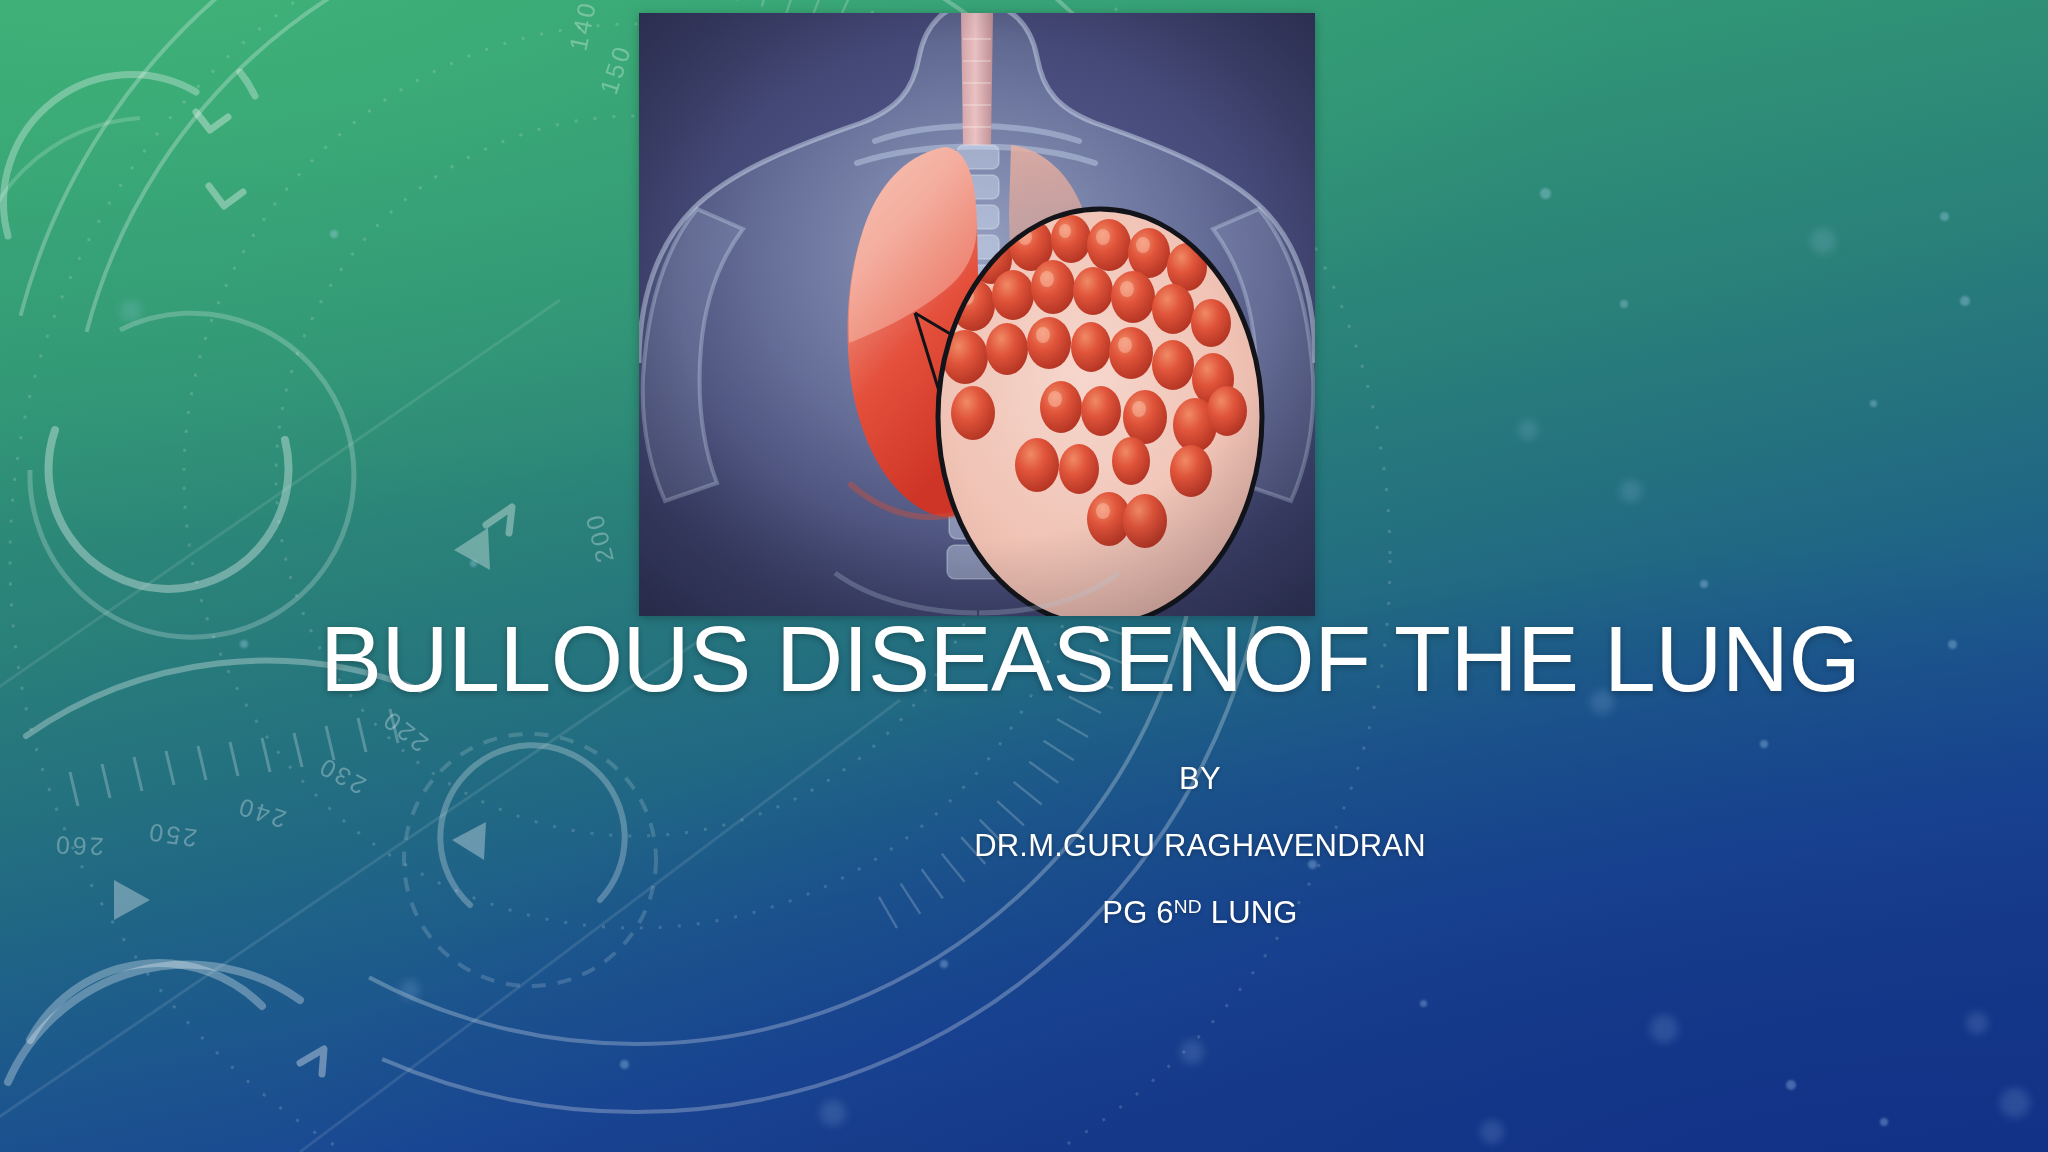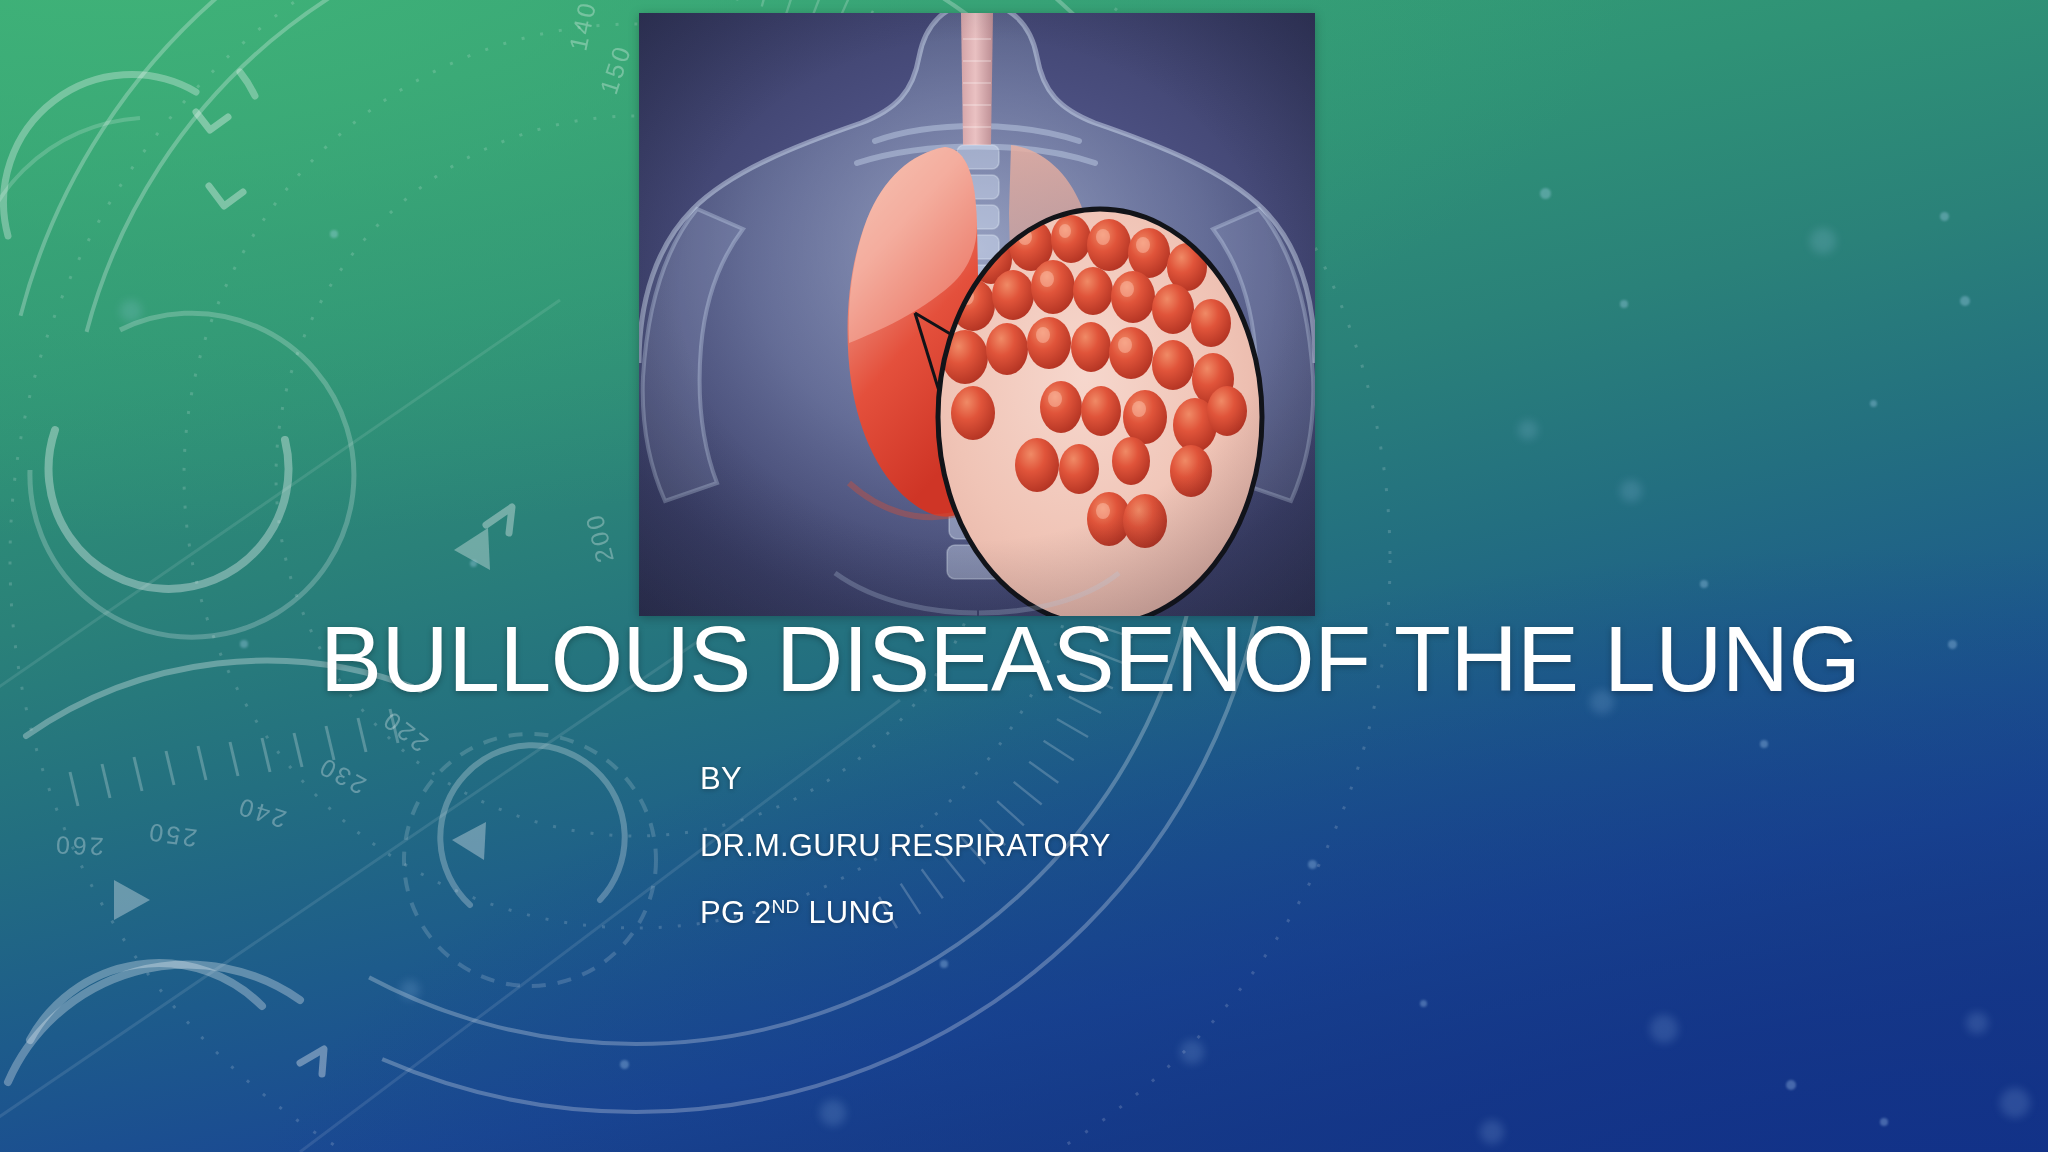--- a/index.html
+++ b/index.html
@@ -105,21 +105,21 @@
     white-space: nowrap;
     text-shadow: 0 2px 6px rgba(0,0,0,0.28);
   }
 
   
   .subtitle {
     position: absolute;
     left: 700px;
     top: 745px;
     width: 1000px;
-    text-align: left;
+    text-align: center;
     color: #ffffff;
   }
   .sub-line {
     font-size: 31px;
     line-height: 67px;
     letter-spacing: 0.2px;
     text-shadow: 0 1px 4px rgba(0,0,0,0.30);
     white-space: nowrap;
   }
   .sub-line sup {
@@ -509,17 +509,17 @@
         <path d="M 480 560 C 440 592 380 600 340 600"></path>
       </g>
     </svg>
     <div class="img-vign"></div>
   </div>
 
   <div class="title">BULLOUS DISEASENOF THE LUNG</div>
 
   <div class="subtitle">
     <div class="sub-line">BY</div>
-    <div class="sub-line">DR.M.GURU RESPIRATORY</div>
-    <div class="sub-line"><span>PG 2</span><sup>ND</sup><span> LUNG</span></div>
+    <div class="sub-line">DR.M.GURU RAGHAVENDRAN</div>
+    <div class="sub-line"><span>PG 6</span><sup>ND</sup><span> LUNG</span></div>
   </div>
 
 </div>
 
 </body></html>

